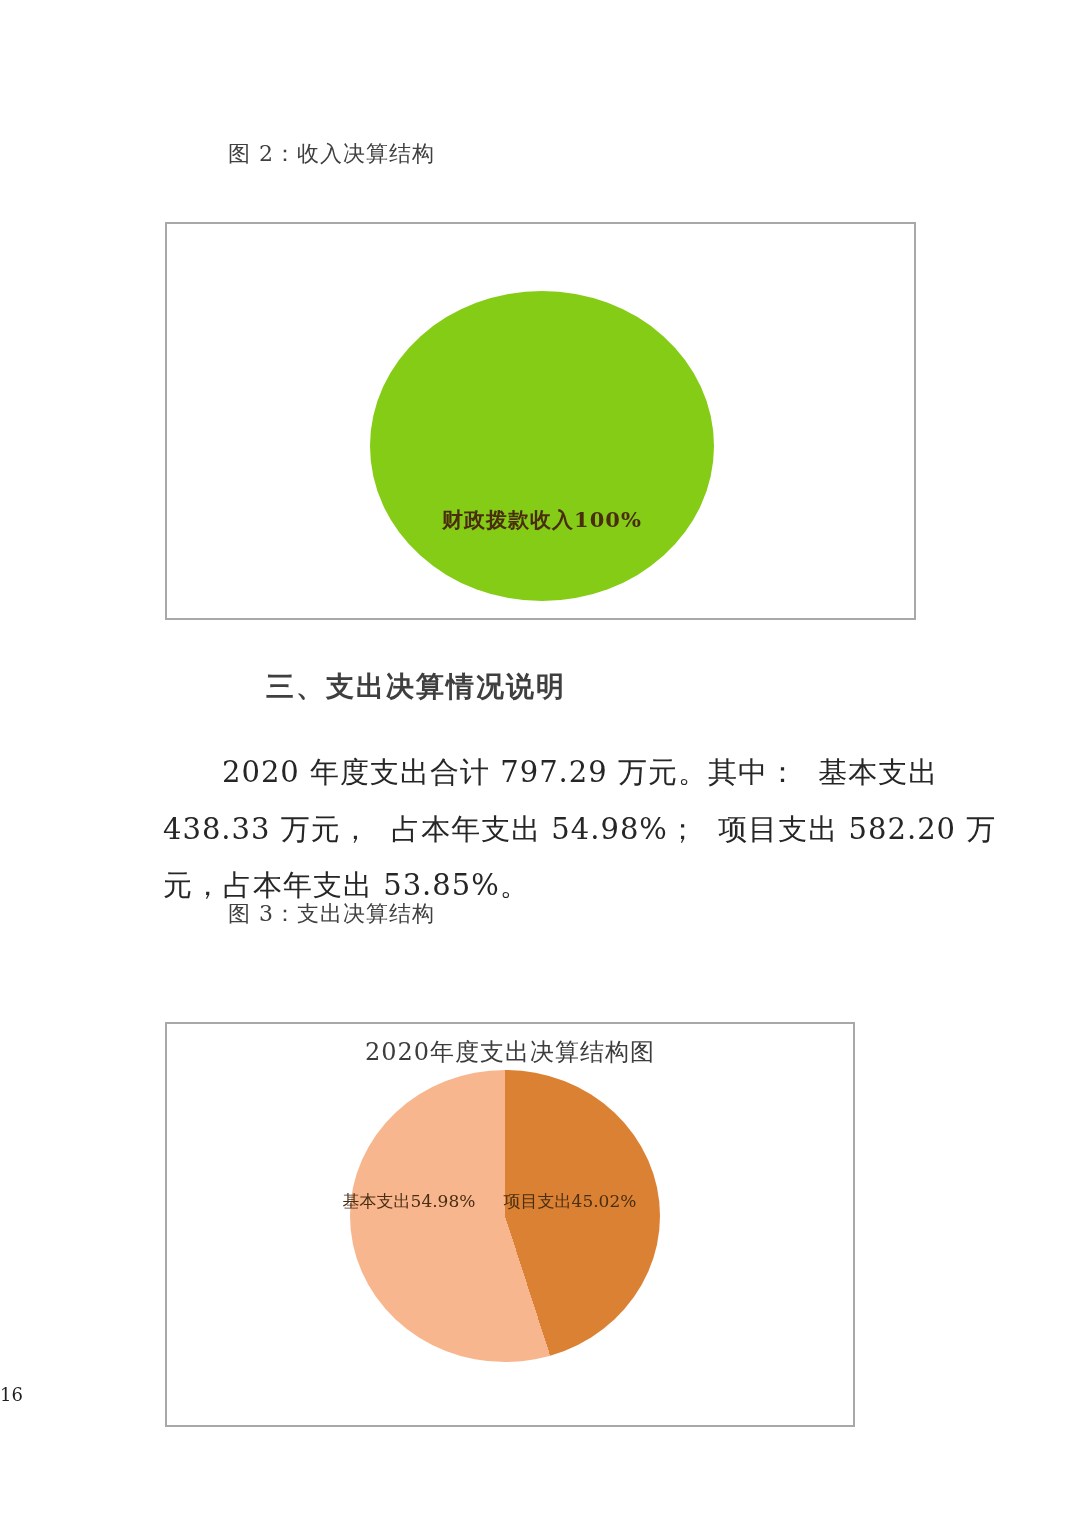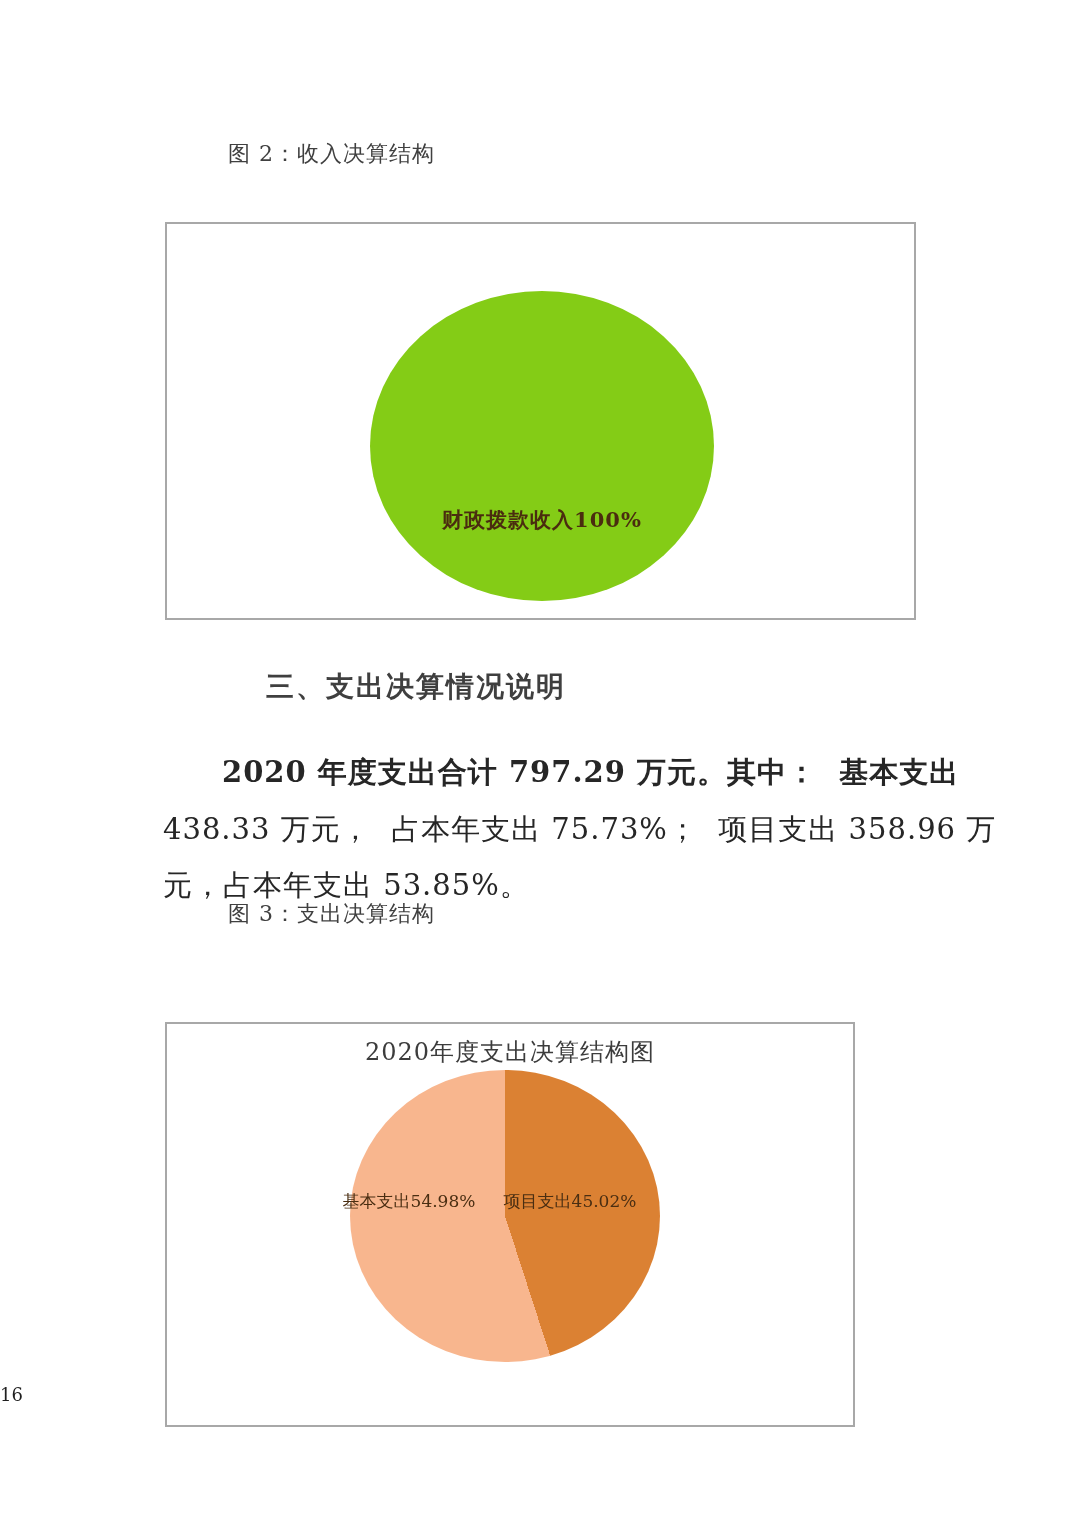--- a/index.html
+++ b/index.html
@@ -87,21 +87,21 @@
     margin-left:44px;
   }
 
   
   .para-line{
     font-size:29px;
     color:#262626;
     white-space:pre;
     letter-spacing:1px;
   }
-  .pl1{left:222px;top:753px;font-weight:bold;}
+  .pl1{left:222px;top:753px;}
   .pl2{left:163px;top:810px;}
   .pl3{left:163px;top:866px;}
 
   
   .page-number{
     left:0;right:10px;top:1384px;
     text-align:left;
     font-size:18px;
     color:#1f1f1f;
   }
@@ -115,21 +115,21 @@
 
   <div class="abs chart-box box1">
     <div class="pie1" style="background: #84cc16;">
       <div class="pie1-label">财政拨款收入100%</div>
     </div>
   </div>
 
   <div class="abs sec-heading">三、支出决算情况说明</div>
 
   <div class="abs para-line pl1">2020 年度支出合计 797.29 万元。其中：  基本支出</div>
-  <div class="abs para-line pl2">438.33 万元，  占本年支出 75.73%；  项目支出 358.96 万</div>
+  <div class="abs para-line pl2">438.33 万元，  占本年支出 54.98%；  项目支出 582.20 万</div>
   <div class="abs para-line pl3">元，占本年支出 53.85%。</div>
 
   <div class="abs fig-caption cap3">图 3：支出决算结构</div>
 
   <div class="abs chart-box box2">
     <div class="chart-title">2020年度支出决算结构图</div>
     <div class="pie2" style="background: conic-gradient(rgb(219, 129, 51) 0deg, rgb(219, 129, 51) 162.07deg, rgb(248, 182, 142) 162.07deg, rgb(248, 182, 142) 360deg);"></div>
     <div class="pie2-label lab-basic">基本支出54.98%</div>
     <div class="pie2-label lab-project">项目支出45.02%</div>
   </div>

